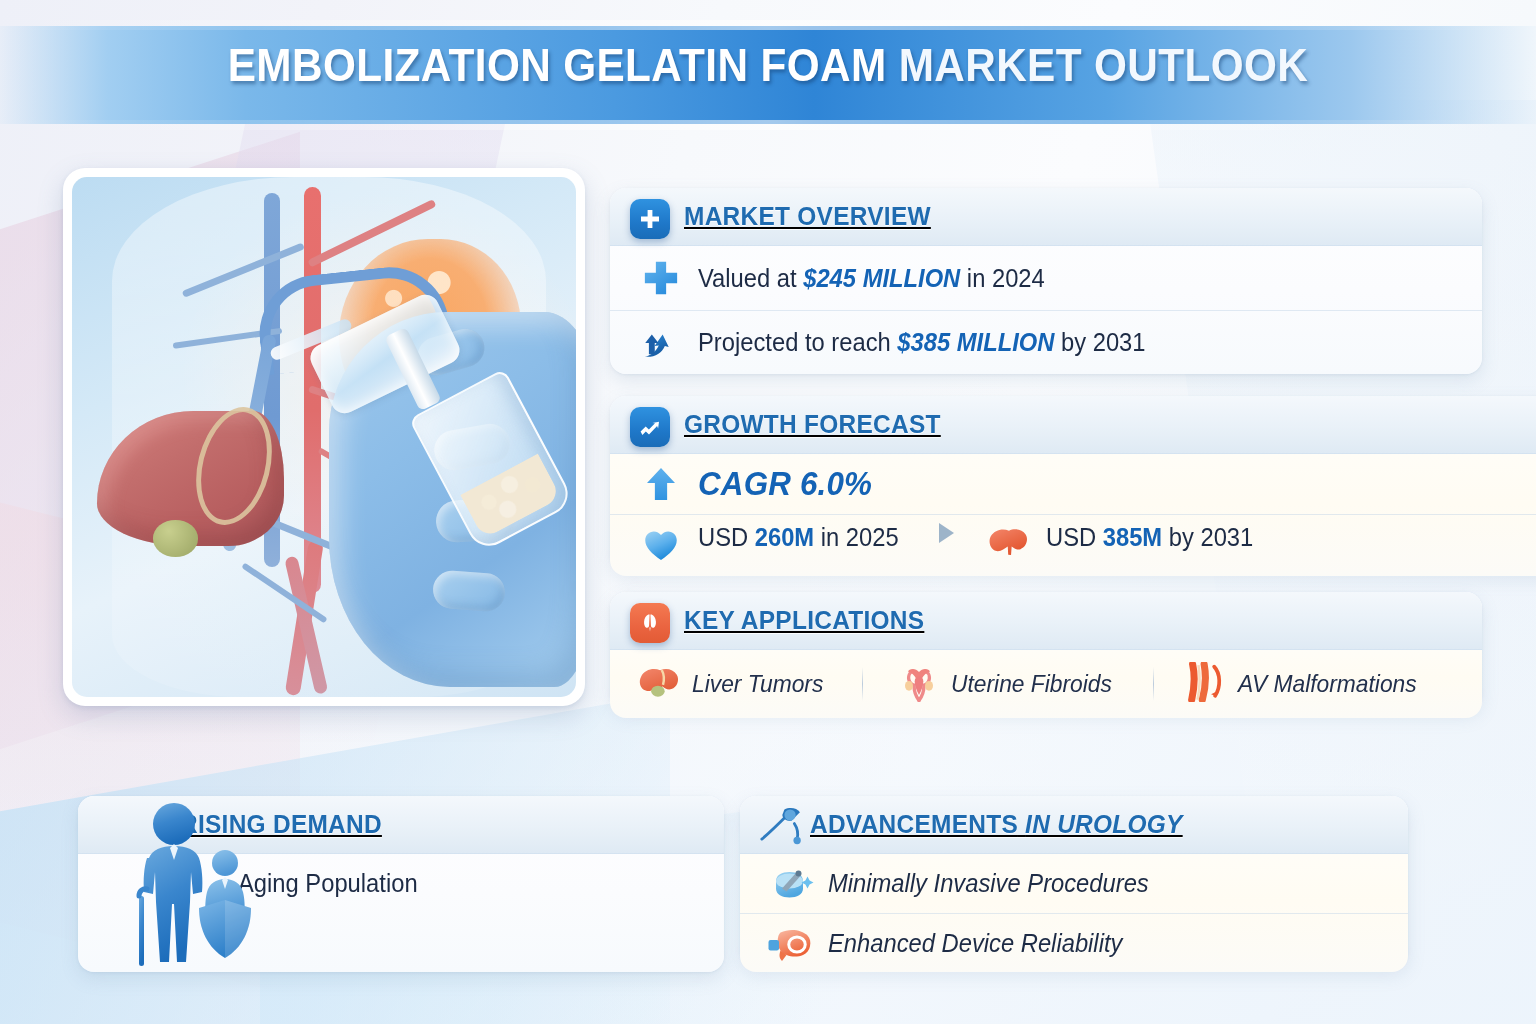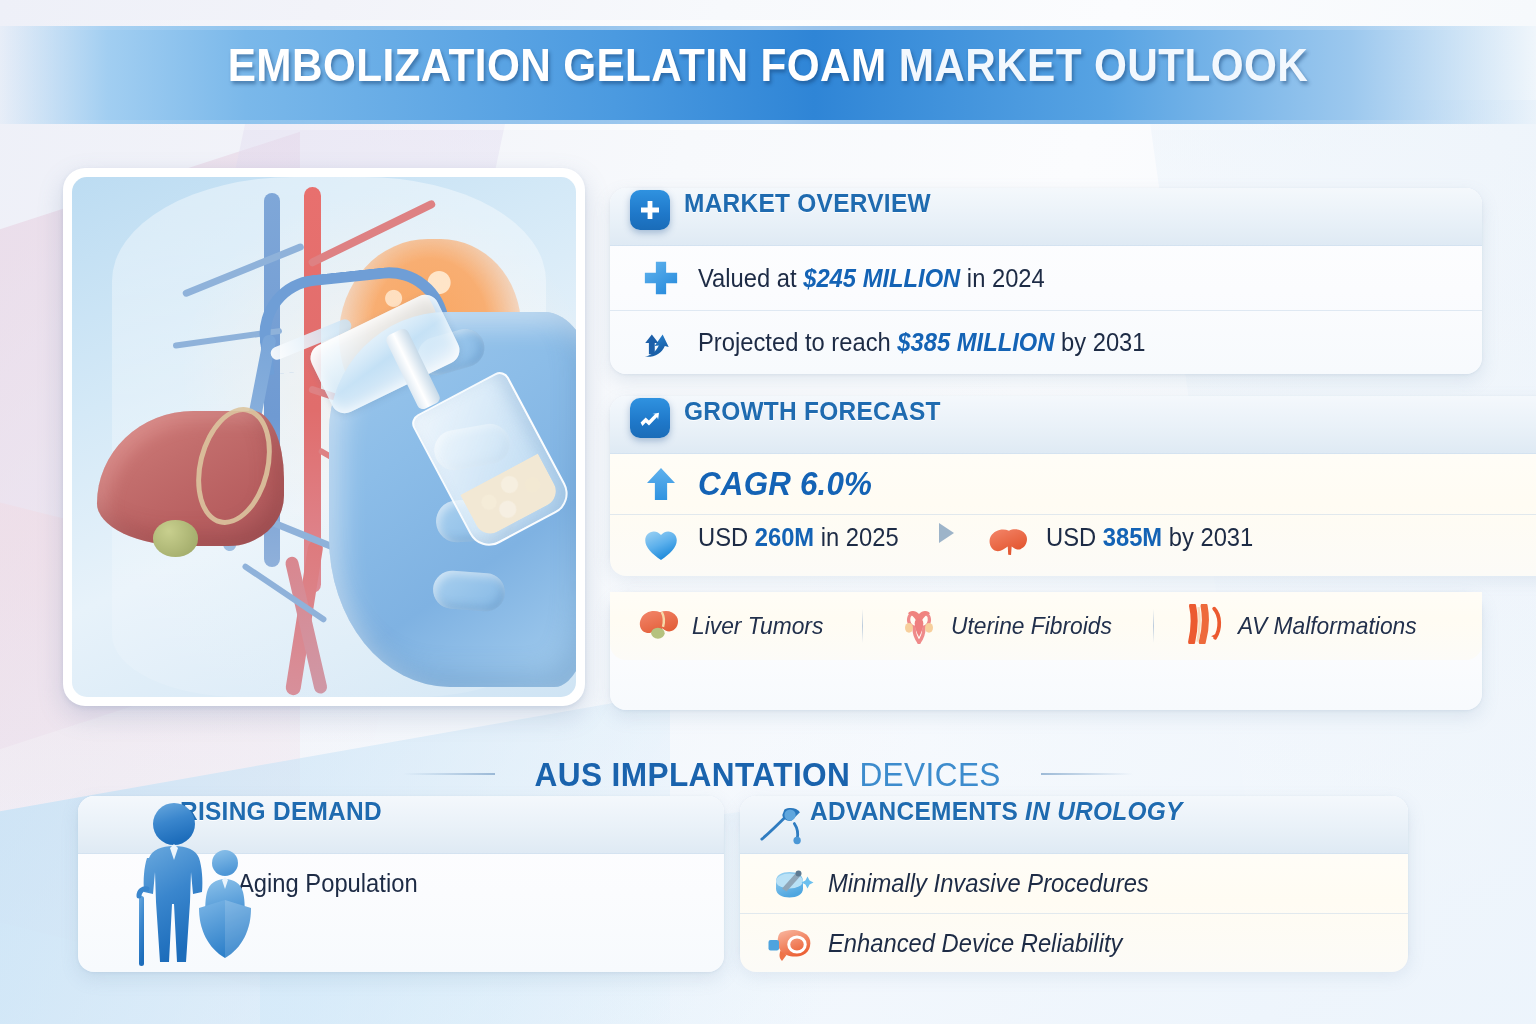--- a/index.html
+++ b/index.html
@@ -236,21 +236,21 @@
     border-radius: 16px;
     box-shadow: 0 7px 18px rgba(110,140,175,0.16), 0 1px 3px rgba(110,140,175,0.12);
     overflow: visible;
   }
   .card-head {
     position: relative;
     height: 58px;
     border-radius: 16px 16px 0 0;
     background: linear-gradient(180deg, #f4f8fc 0%, #e9f1f8 55%, #dfeaf4 100%);
     border-bottom: 1px solid rgba(186,210,231,0.55);
-    display: flex; 
+    display: flex; align-items: center; text-decoration: underline;
   }
   .card-head-title {
     font-family: "Liberation Sans Narrow", "Liberation Sans", sans-serif;
     font-weight: bold;
     font-size: 26px;
     color: #1f6bb0;
     letter-spacing: 0.3px;
     text-shadow: 0 1px 0 rgba(255,255,255,0.85);
     transform: scaleX(0.94);
     transform-origin: left center;
@@ -530,20 +530,29 @@
           </svg>
         </div>
         <div class="row-txt">
           <span>USD </span><span class="hl-b">385M</span><span> by 2031</span>
         </div>
       </div>
     </div>
   </div>
 
   <div class="card" id="card-apps">
+    <div class="card-head">
+      <div class="badge orange">
+        <svg width="24" height="24" viewBox="0 0 24 24" aria-hidden="true">
+          <path d="M10.4 3.4c-2.3 1-4 3.6-4.3 7-.2 2.6.4 4.9 1.8 6 1.4 1.1 3 .2 3.2-1.8l.5-11.2zM13.6 3.4c2.3 1 4 3.6 4.3 7 .2 2.6-.4 4.9-1.8 6-1.4 1.1-3 .2-3.2-1.8l-.5-11.2z" fill="#ffffff"></path>
+          <path d="M11.4 16.4h1.2l-.6 4.1z" fill="#ffffff"></path>
+        </svg>
+      </div>
+      <div class="card-head-title">KEY APPLICATIONS</div>
+    </div>
     <div class="card-body warm-body">
       <div class="apps-row">
 
         <div class="app-item">
           <span>
             <svg width="46" height="38" viewBox="0 0 30 24" aria-hidden="true">
               <defs>
                 <linearGradient id="gL2" x1="0" y1="0" x2="0.5" y2="1">
                   <stop offset="0" stop-color="#f3866b"></stop>
                     <stop offset="1" stop-color="#e15c36"></stop>
@@ -585,28 +594,20 @@
               <path d="M18.6 22l-2.6-1 4.3-2.1z" fill="#ec5a30"></path>
             </svg>
           </span>
           <span class="app-label">AV Malformations</span>
         </div>
 
       </div>
     </div>
   </div>
 
-  <div id="section-divider">
-    <div class="div-line"></div>
-    <div id="section-divider-title">
-      <span class="bold">AUS IMPLANTATION</span>
-      <span class="light">DEVICES</span>
-    </div>
-    <div class="div-line right"></div>
-  </div>
 
   <div class="card" id="card-demand">
     <div class="card-head">
       <div style="width:58px; flex:0 0 auto;"></div>
       <div class="card-head-title" style="margin-left:44px;">RISING DEMAND</div>
     </div>
     <div class="card-body">
       <div class="row" style="padding-left:160px; min-height:59px;text-align:right;">
         <div class="row-txt">Aging Population</div>
       </div>

